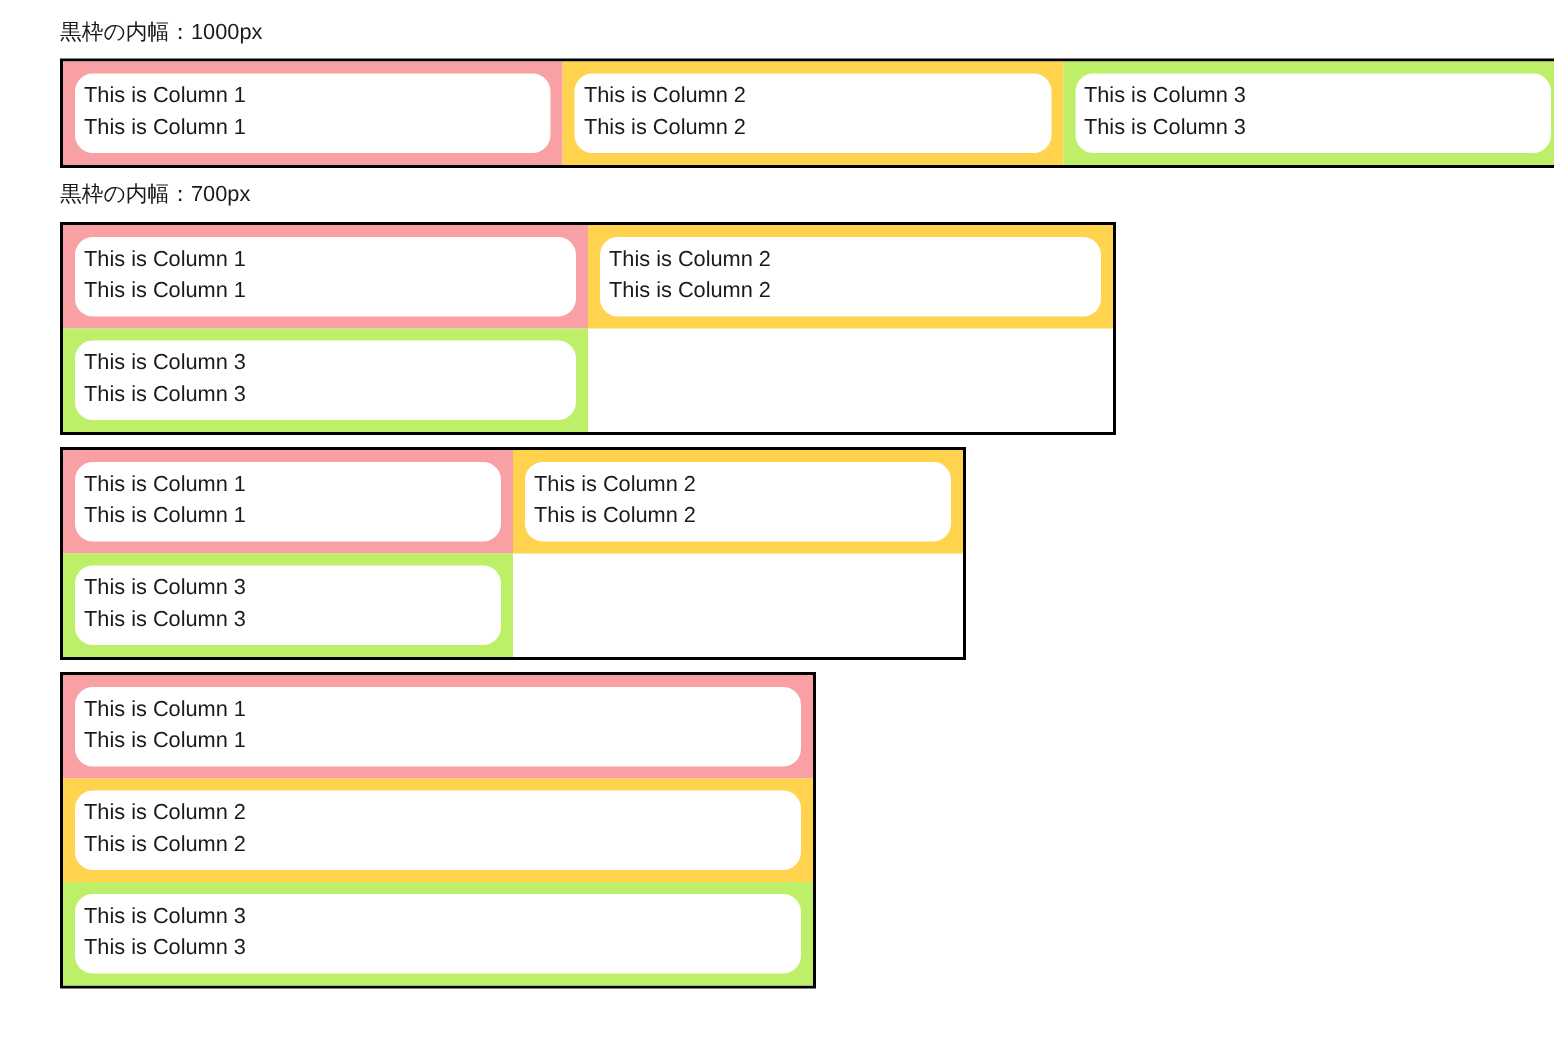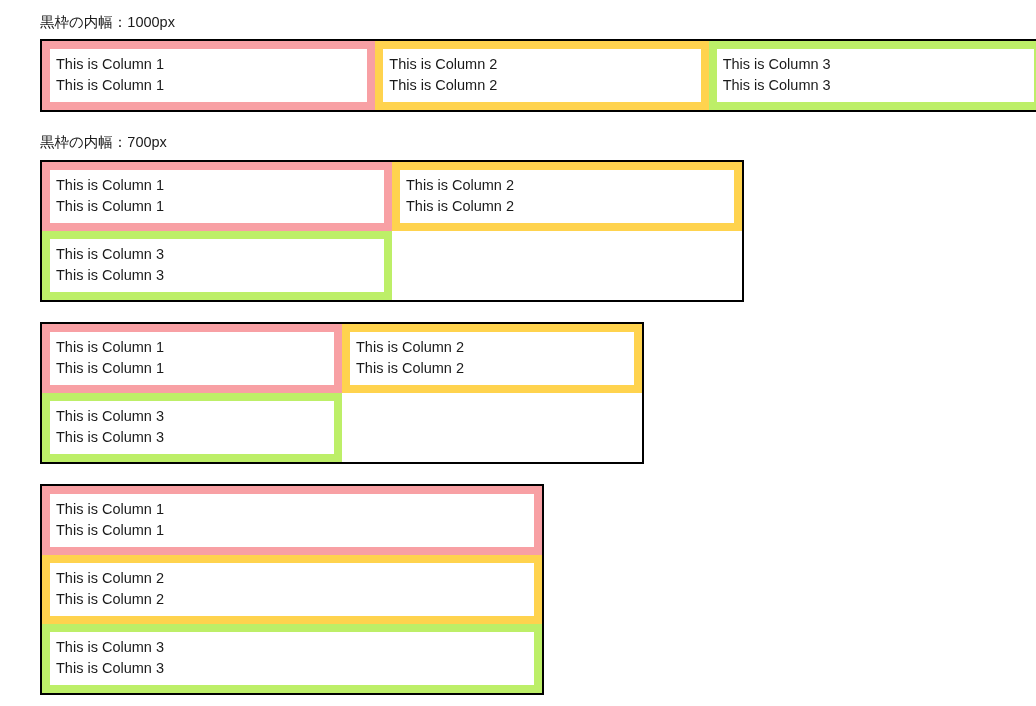--- a/index.html
+++ b/index.html
@@ -14,21 +14,21 @@
     font-family: "Liberation Sans", "DejaVu Sans", sans-serif;
     color: #1a1a1a;
     overflow: hidden;
   }
 
   .page {
     padding: 12px 0 0 12px;
   }
 
   .section {
-    margin-bottom: 20px;
+    margin-bottom: 8px;
     padding-left: 28px;
   }
 
   .section-label {
     font-size: 14.5px;
     line-height: 1.4;
     color: #1a1a1a;
     margin-bottom: 7px;
     white-space: nowrap;
   }
@@ -52,20 +52,21 @@
   }
 
   .col-inner {
     background: #ffffff;
     padding: 5px 6px 6px 6px;
     font-size: 14.5px;
     line-height: 21px;
     color: #1a1a1a;
     white-space: nowrap;
     overflow: hidden;
+    border-radius: 12px;
   }
 
   .col-line { display: block; }
 
   
   .w1000 .col { flex-basis: 33.3333%; max-width: 33.3333%; }
   .w700  .col { flex-basis: 50%;      max-width: 50%; }
   .w600  .col { flex-basis: 50%;      max-width: 50%; }
   .w500  .col { flex-basis: 100%;     max-width: 100%; }
 </style>

